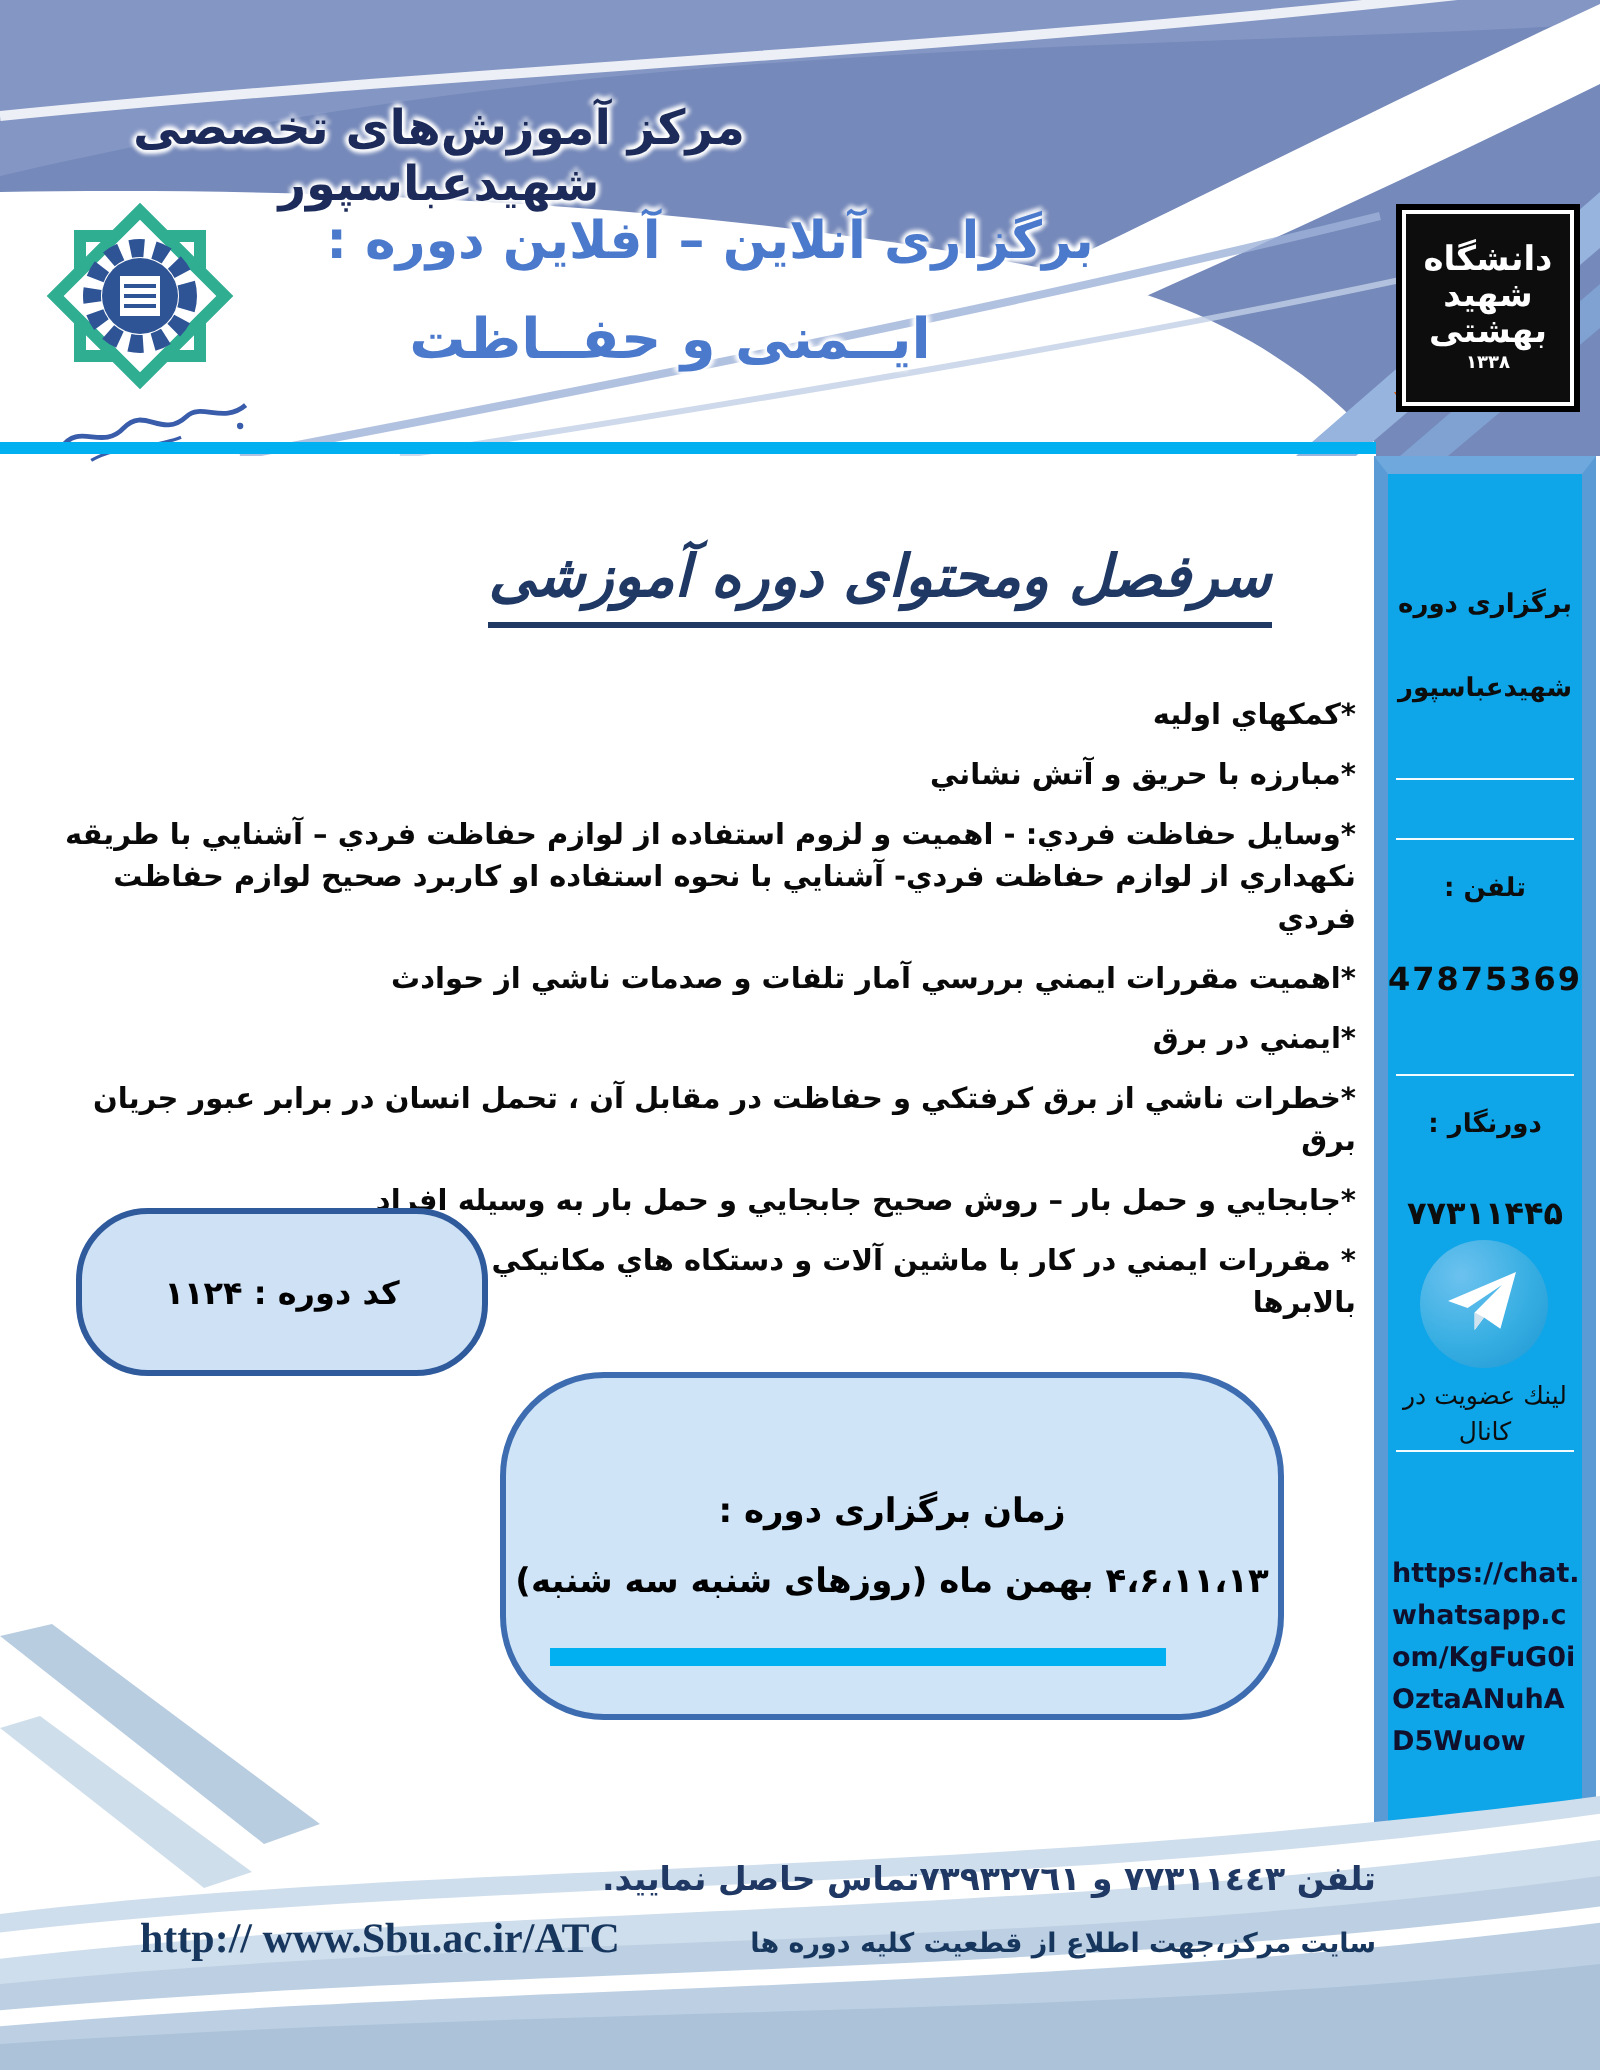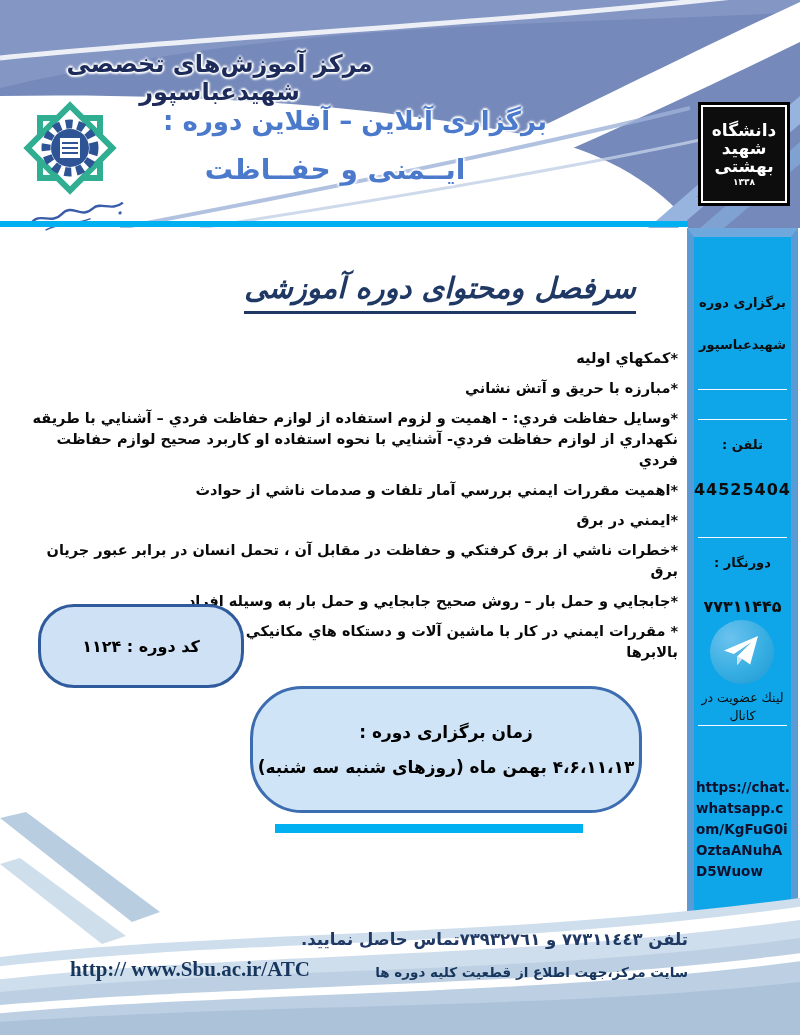--- a/index.html
+++ b/index.html
@@ -34,21 +34,21 @@
     color:#1f3864;border-bottom:3px solid #1f3864;padding-bottom:6px;}
   .syllabus-list{position:absolute;top:332px;left:12px;width:650px;z-index:3;margin:16px;padding:0;
     list-style:none;direction:rtl;text-align:right;}
   .syllabus-list li{font-size:14.5px;font-weight:bold;color:#0a0a0a;line-height:1.45;
     margin-bottom:9px;}
 
   .code-bubble{position:absolute;top:604px;left:38px;width:206px;height:84px;z-index:3;
     background:#cfe1f5;border:3.5px solid #2f5b9d;border-radius:36px;
     display:flex;align-items:center;justify-content:center;direction:rtl;
     font-size:16px;font-weight:bold;color:#000;}
-  .time-bubble{position:absolute;top:686px;left:250px;width:392px;height:127px;z-index:3;
+  .time-bubble{position:absolute;top:686px;left:250px;width:392px;height:174px;z-index:3;
     background:#cfe4f7;border:3.5px solid #3d6db0;border-radius:52px;
     display:flex;flex-direction:column;align-items:center;justify-content:center;
     gap:15px;direction:rtl;}
   .time-bubble .t1,.time-bubble .t2{font-size:17px;font-weight:bold;color:#000;}
   .cyan-bar{position:absolute;top:824px;left:275px;width:308px;height:9px;background:#00b0f0;z-index:3;}
 
   
   .sidebar{position:absolute;top:228px;left:687px;width:111px;height:757px;z-index:2;
     background:#0ea5e9;border-left:7px solid #5b9bd5;border-right:7px solid #5b9bd5;
     border-top:9px solid #6fa8dc;direction:rtl;text-decoration:underline;}
@@ -140,21 +140,21 @@
     <span class="t2">۴،۶،۱۱،۱۳ بهمن ماه (روزهای شنبه سه شنبه)</span>
   </div>
   <div class="cyan-bar"></div>
 
   <div class="sidebar">
     <div class="row sb-bold" style="top:58px">برگزاری دوره</div>
     <div class="row sb-bold" style="top:100px">شهیدعباسپور</div>
     <div class="sb-div" style="top:152px"></div>
     <div class="sb-div" style="top:182px"></div>
     <div class="row sb-bold" style="top:200px">تلفن :</div>
-    <div class="row sb-num" style="top:243px">44525404</div>
+    <div class="row sb-num" style="top:243px">47875369</div>
     <div class="sb-div" style="top:300px"></div>
     <div class="row sb-bold" style="top:318px">دورنگار :</div>
     <div class="row sb-num" style="top:360px">۷۷۳۱۱۴۴۵</div>
 
     <div class="telegram">
       <svg width="64" height="64" viewBox="0 0 64 64">
         <path fill="#ffffff" d="M48,16 L14,30.5 L23.8,34 L41,22.5 L27.3,36.3 L27.3,45 L32,38.8 L40.2,44.4 Z"></path>
         <path fill="#cfe2ee" d="M27.3,36.3 L27.3,45 L32,38.8 Z"></path>
       </svg>
     </div>

